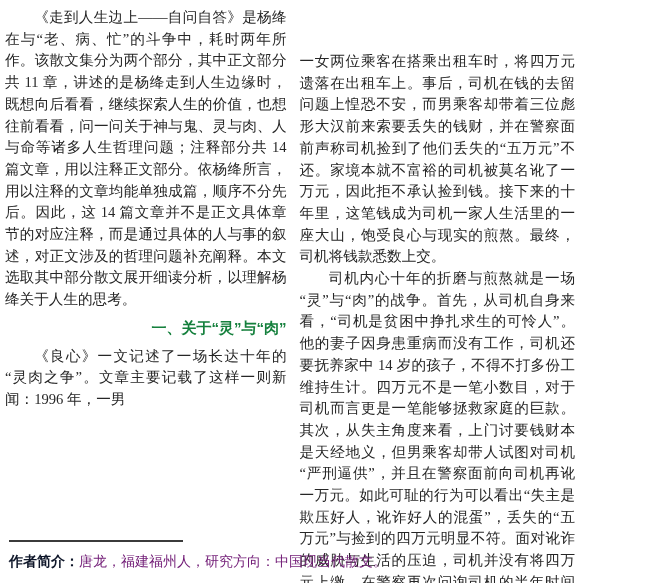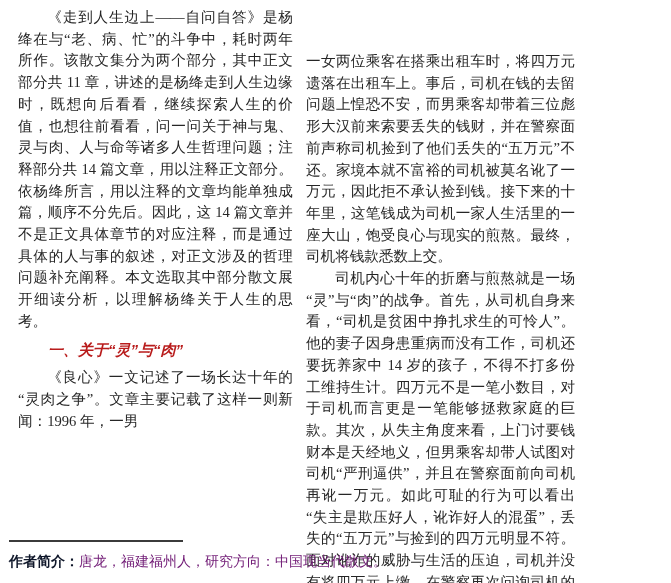--- a/index.html
+++ b/index.html
@@ -12,21 +12,21 @@
     height: 583px;
     overflow: hidden;
     font-family: "Liberation Serif", serif;
     color: #262626;
   }
   .page {
     position: relative;
     width: 581px;
     height: 583px;
     box-sizing: border-box;
-    padding: 7px 6px 0 18px;
+    padding: 7px 6px 0 5px;
     background: #ffffff;
     border-radius: 10px;
   }
   .columns {
     display: flex;
     gap: 13px;
   }
   .col {
     font-size: 14.6px;
     line-height: 21.7px;
@@ -40,25 +40,24 @@
     text-indent: 2em;
   }
   .col p.no-indent {
     text-indent: 0;
     margin-top: 44px;
   }
   .section-heading {
     font-family: "Liberation Sans", sans-serif;
     font-weight: bold;
     font-size: 15px;
-    color: #b91c1c;
+    color: #15803d;
     margin: 6px 0 7px 0;
     text-indent: 2em;
-    text-align: left;
-    font-style: italic;
+    text-align: right;
   }
   .footnote-rule {
     position: absolute;
     left: 9px;
     top: 540px;
     width: 174px;
     height: 0;
     border-top: 2px solid #3b3b3b;
   }
   .footnote {

